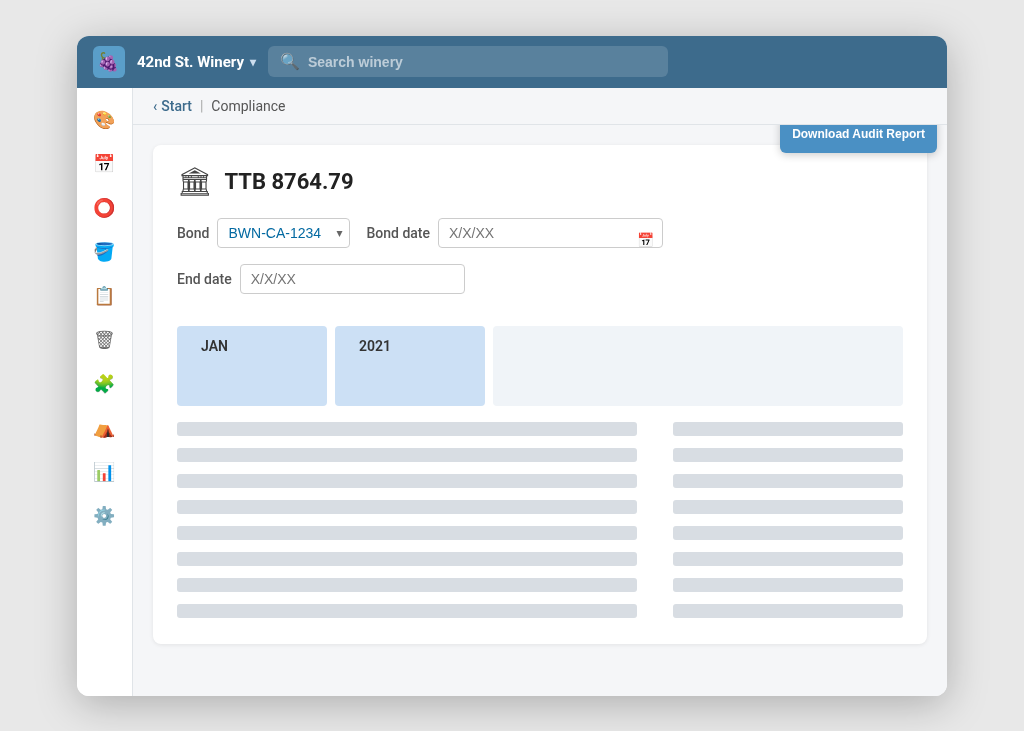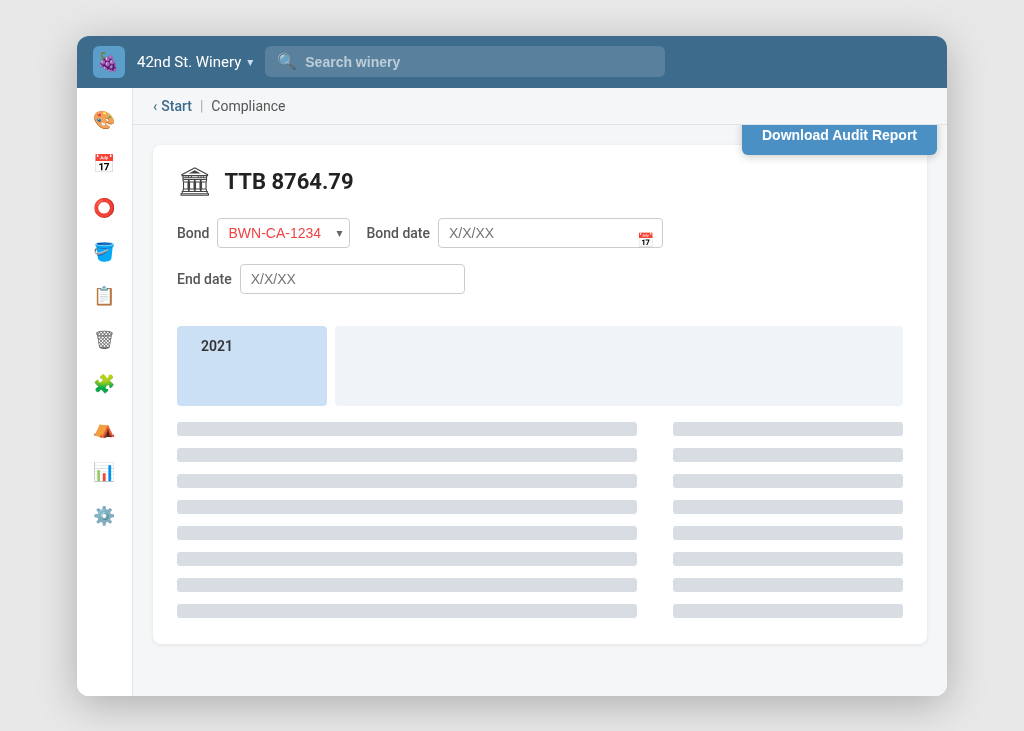--- a/index.html
+++ b/index.html
@@ -47,21 +47,21 @@
       align-items: center;
       justify-content: center;
     }
 
     .winery-selector {
       display: flex;
       align-items: center;
       gap: 6px;
       color: #fff;
       font-size: 15px;
-      font-weight: 400;
+      font-weight: 700;
       cursor: pointer;
     }
 
     .winery-selector .chevron {
       font-size: 12px;
       color: #cde;
     }
 
     .search-bar {
       display: flex;
@@ -181,22 +181,22 @@
       display: flex;
       gap: 12px;
       z-index: 10;
     }
 
     .btn-download {
       background: #4a90c4;
       color: #fff;
       border: none;
       border-radius: 6px;
-      padding: 12px 20px;
-      font-size: 14px;
+      padding: 12px 12px;
+      font-size: 12px;
       font-weight: 600;
       cursor: pointer;
       white-space: nowrap;
       box-shadow: 0 2px 8px rgba(0,0,0,0.2);
     }
 
     
     .report-card {
       background: #fff;
       border-radius: 8px;
@@ -241,21 +241,21 @@
       font-size: 14px;
       color: #555;
       font-weight: 500;
     }
 
     .form-select {
       border: 1px solid #ccc;
       border-radius: 4px;
       padding: 6px 28px 6px 10px;
       font-size: 14px;
-      color: #ef4444;
+      color: #0369a1;
       background: #fff;
       appearance: none;
       cursor: pointer;
       min-width: 130px;
     }
 
     .select-wrapper {
       position: relative;
       display: inline-flex;
       align-items: center;
@@ -465,20 +465,23 @@
 
             <div class="form-group">
               <span class="form-label">End date</span>
               <div class="date-input-wrapper">
                 <input type="text" class="date-input" placeholder="X/X/XX" style="">
               </div>
             </div>
           </div>
 
           <div class="month-year-section">
+            <div class="month-cell">
+              <span>JAN</span>
+            </div>
             <div class="year-cell">
               <span>2021</span>
             </div>
             <div class="empty-cell"></div>
           </div>
 
           <div class="data-rows">
 
             <div class="row-group">
               <div class="col-left">

